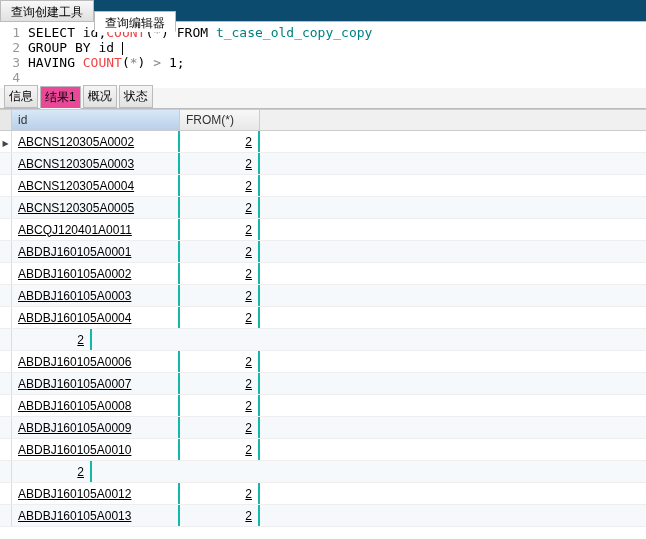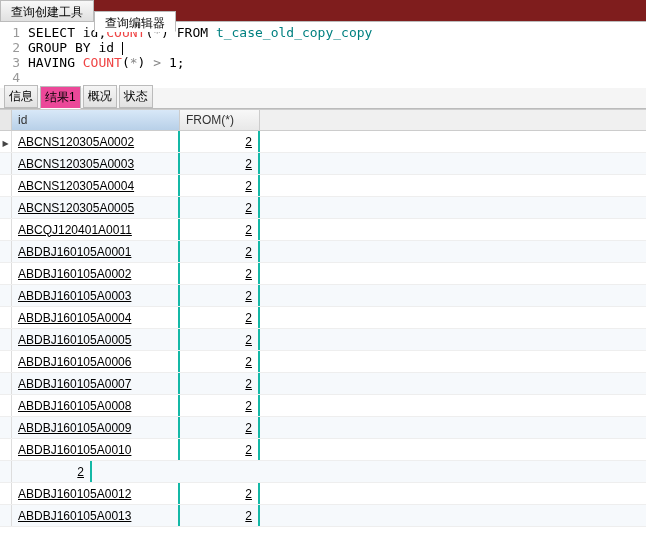--- a/index.html
+++ b/index.html
@@ -5,21 +5,21 @@
 * { margin: 0; padding: 0; box-sizing: border-box; }
 body {
   font-family: Arial, "Microsoft YaHei", sans-serif;
   font-size: 12px;
   background: #fff;
   color: #000;
   width: 646px;
 }
 .top-tabs {
   display: flex;
-  background: #7f1d1d;
+  background: #0c4a6e;
   border-bottom: 1px solid #bbb;
   height: 22px;
 }
 .top-tab {
   padding: 3px 10px;
   border: 1px solid #bbb;
   border-bottom: none;
   background: linear-gradient(#f8f8f8,#e0e0e0);
   margin-right: 0px;
   cursor: pointer;
@@ -214,21 +214,20 @@
         <div class="cell col-id">ABDBJ160105A0003</div>
         <div class="cell col-count">2</div>
       </div>
       <div class="grid-row">
         <div class="row-indicator"></div>
         <div class="cell col-id">ABDBJ160105A0004</div>
         <div class="cell col-count">2</div>
       </div>
       <div class="grid-row">
         <div class="row-indicator"></div>
-        <div class="cell col-id">ABDBJ160105A0005</div>
         <div class="cell col-count">2</div>
       </div>
       <div class="grid-row">
         <div class="row-indicator"></div>
         <div class="cell col-id">ABDBJ160105A0006</div>
         <div class="cell col-count">2</div>
       </div>
       <div class="grid-row">
         <div class="row-indicator"></div>
         <div class="cell col-id">ABDBJ160105A0007</div>

